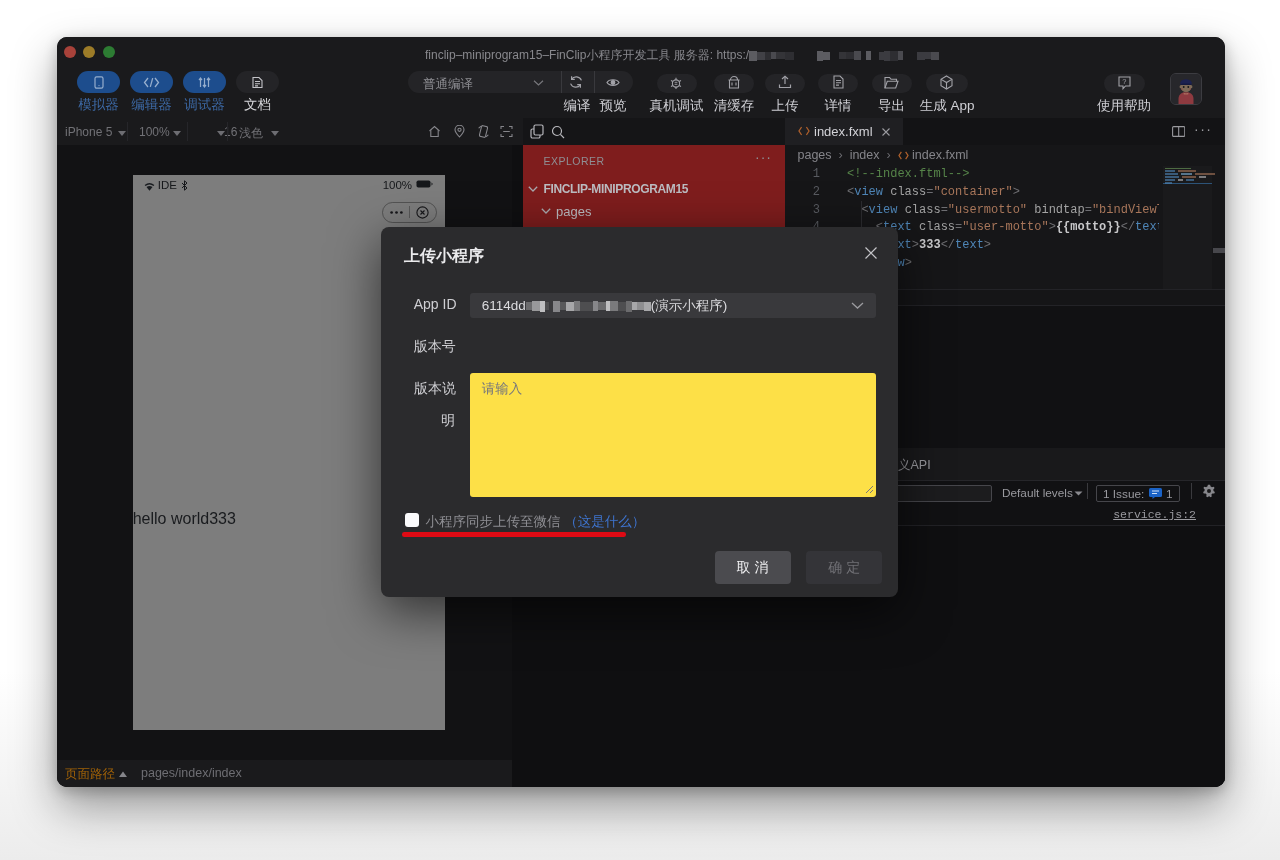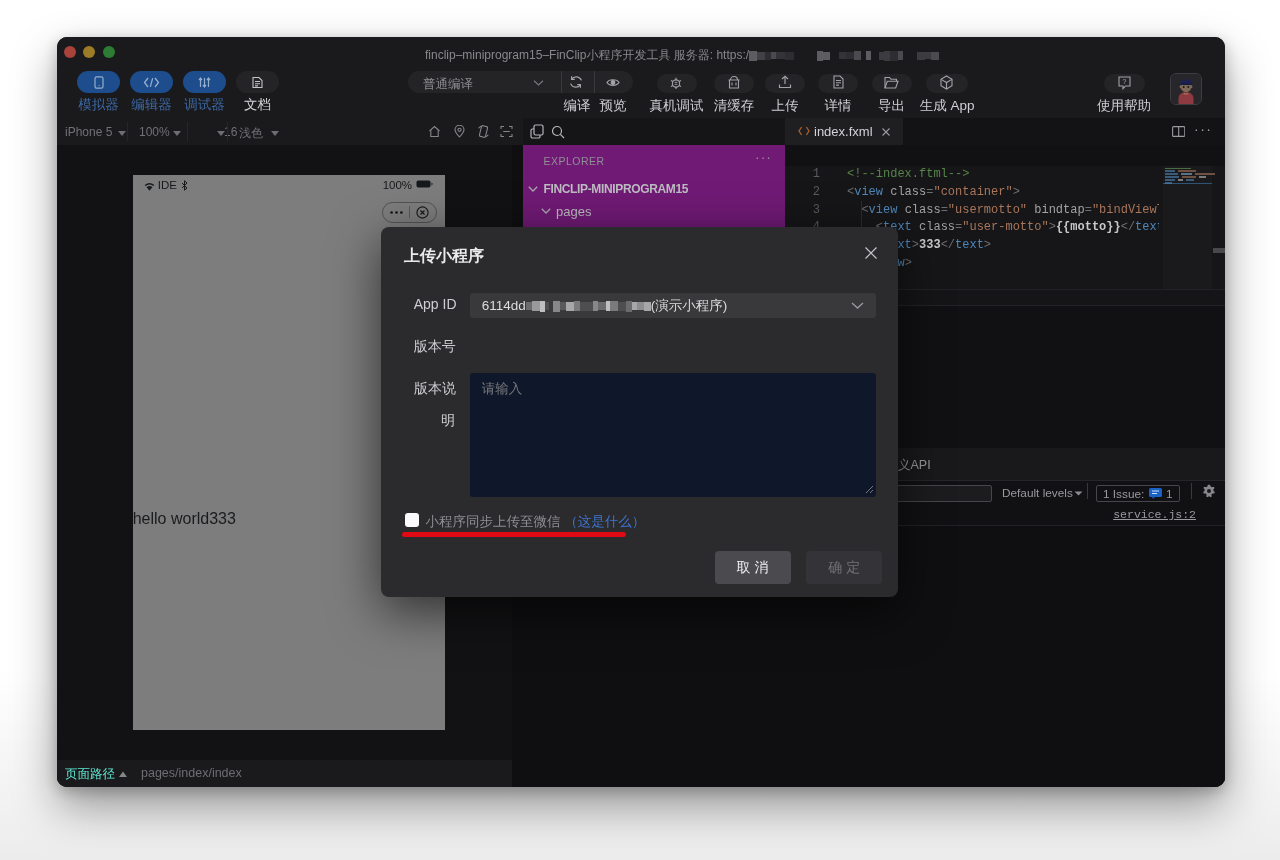--- a/index.html
+++ b/index.html
@@ -240,29 +240,29 @@
           <svg class="icn" style="left:33.5px; top:3.8px;" width="13" height="13" viewBox="0 0 13 13" fill="none" stroke="#17171a" stroke-width="1.1">
               <circle cx="6.5" cy="6.5" r="5.6"></circle>
               <path d="M4.5 4.5 L8.5 8.5 M8.5 4.5 L4.5 8.5"></path>
             </svg>
         </div>
 
         <div class="abs" style="left:0; top:335px; width:312px; text-align:left; font-size:16px; color:#191b1e;">hello world333</div>
       </div>
 
       <div class="abs" style="left:0; top:615px; width:455px; height:27px; background:#1a1a1c;">
-        <div class="abs" style="left:8px; top:5.5px; font-size:12.5px; color:#5eead4;text-align:center;">页面路径</div>
+        <div class="abs" style="left:8px; top:5.5px; font-size:12.5px; color:#a16207;text-align:center;">页面路径</div>
         <svg class="icn" style="left:62px; top:11px;" width="8" height="6" viewBox="0 0 8 6">
             <path d="M0 6 L4 0.5 L8 6 Z" fill="#85858a"></path>
           </svg>
         <div class="abs" style="left:84px; top:5.5px; font-size:12.5px; color:#6e6e73;">pages/index/index</div>
       </div>
     </div>
     <div id="sidebar" class="abs" style="left:466px; top:108px; width:262px; height:642px; background:#101012;">
-      <div class="abs" style="left:0; top:0; width:262px; height:82px; background:#701a75;">
+      <div class="abs" style="left:0; top:0; width:262px; height:82px; background:#7f1d1d;">
         <div class="abs" style="left:20.5px; top:10px; font-size:10.5px; letter-spacing:0.5px; color:#8f8f94;">EXPLORER</div>
         <div class="abs" style="left:232px; top:4px; font-size:14px; color:#8f8f94; letter-spacing:1px;">···</div>
         <svg class="icn" style="left:5px; top:41px;" width="10" height="6" viewBox="0 0 10 6">
             <path d="M0.8 0.8 L5 5 L9.2 0.8" fill="none" stroke="#a9a9ae" stroke-width="1.3"></path>
           </svg>
         <div class="abs" style="left:20.5px; top:37px; font-size:12px; letter-spacing:-0.35px; font-weight:700; color:#bcbcc1;">FINCLIP-MINIPROGRAM15</div>
         <svg class="icn" style="left:18px; top:63.3px;" width="10" height="6" viewBox="0 0 10 6">
             <path d="M0.8 0.8 L5 5 L9.2 0.8" fill="none" stroke="#a9a9ae" stroke-width="1.3"></path>
           </svg>
         <div class="abs" style="left:33px; top:59px; font-size:13px; color:#bcbcc1;">pages</div>
@@ -280,20 +280,26 @@
         <svg class="icn" style="left:96px; top:8.5px;" width="10" height="10" viewBox="0 0 10 10" fill="none" stroke="#9a9a9f" stroke-width="1.1">
             <path d="M1.5 1.5 L8.5 8.5 M8.5 1.5 L1.5 8.5"></path>
           </svg>
         <svg class="icn" style="left:386.6px; top:8px;" width="13.4" height="11" viewBox="0 0 13.4 11" fill="none" stroke="#9a9a9f" stroke-width="1.1">
             <rect x="0.6" y="0.6" width="12.2" height="9.8" rx="1"></rect>
             <path d="M6.7 0.8 L6.7 10.2"></path>
           </svg>
         <div class="abs" style="left:409px; top:2.5px; font-size:14px; color:#9a9a9f; letter-spacing:1.5px;">···</div>
       </div>
 
+      <div class="abs" style="left:0; top:27px; width:440px; height:21px; background:#161618;">
+        <div class="abs" style="left:12.5px; top:3px; font-size:12.5px; color:#85858a; white-space:nowrap;">pages&nbsp; <span style="color:#6d6d72;">›</span> &nbsp;index&nbsp; <span style="color:#6d6d72;">›</span>&nbsp; <svg width="11" height="9" viewBox="0 0 12 10" style="vertical-align:-1px;" fill="none" stroke="#ad5f2b" stroke-width="1.4">
+              <path d="M3.6 1 L1 5 L3.6 9"></path>
+              <path d="M8.4 1 L11 5 L8.4 9"></path>
+            </svg>&nbsp;index.fxml</div>
+      </div>
 
       <div id="code" class="abs" style="left:0; top:48px; width:374px; height:122.6px; background:#161618; overflow:hidden; font-family:'Liberation Mono', monospace; font-size:12px; line-height:17.75px; white-space:pre;"><div><span class="ln">1</span><span class="cm">&lt;!--index.ftml--&gt;</span></div><div><span class="ln">2</span><span class="pu">&lt;</span><span class="tg">view</span> <span class="at">class</span><span class="pu">=</span><span class="st">"container"</span><span class="pu">&gt;</span></div><div><span class="ln">3</span>  <span class="pu">&lt;</span><span class="tg">view</span> <span class="at">class</span><span class="pu">=</span><span class="st">"usermotto"</span> <span class="at">bindtap</span><span class="pu">=</span><span class="st">"bindViewTap"</span></div><div><span class="ln">4</span>    <span class="pu">&lt;</span><span class="tg">text</span> <span class="at">class</span><span class="pu">=</span><span class="st">"user-motto"</span><span class="pu">&gt;</span><span class="tx">{{motto}}</span><span class="pu">&lt;/</span><span class="tg">text</span></div><div><span class="ln">5</span>    <span class="pu">&lt;</span><span class="tg">text</span><span class="pu">&gt;</span><span class="tx">333</span><span class="pu">&lt;/</span><span class="tg">text</span><span class="pu">&gt;</span></div><div><span class="ln">6</span>  <span class="pu">&lt;/</span><span class="tg">view</span><span class="pu">&gt;</span></div></div>
       <div class="abs" style="left:374px; top:48px; width:66px; height:122.6px; background:#161618;"></div>
       <div class="abs" style="left:378px; top:48px; width:49px; height:139.6px; background:#1a1a1c;"></div>
       <div class="abs" style="left:378px; top:64.5px; width:49px; height:1.4px; background:#2c5378;"></div>
       <div class="abs" style="left:76px; top:83px; width:1px; height:26px; background:#2c2c30;"></div>
 
       <div id="minimap" class="abs" style="left:378px; top:48px; width:49px; height:20px;">
           <div class="abs" style="left:2px;top:1.5px;width:26px;height:1.6px;background:#6fa05c;opacity:0.6;"></div>
           <div class="abs" style="left:2px;top:4.4px;width:10px;height:1.6px;background:#4f86b8;opacity:0.6;"></div>
@@ -356,21 +362,21 @@
     <div class="mlabel" style="left:32.7px; top:69px;">App ID</div>
     <div class="mfield" style="top:65.5px; height:25px; background:#39393c;">
       <div class="abs" style="left:12.3px; top:4.5px; font-size:13.5px; color:#dcdcdf; white-space:nowrap;">6114dd<span id="mos-appid"><span class="mosa" style="width:6px;height:8px;background:#6b6b6d;"></span><span class="mosa" style="width:8px;height:10px;background:#99999b;"></span><span class="mosa" style="width:5px;height:11px;background:#bfbfc1;"></span><span class="mosa" style="width:4px;height:8px;background:#4e4e50;"></span><span class="mosa" style="width:4px;"></span><span class="mosa" style="width:7px;height:11px;background:#87878a;"></span><span class="mosa" style="width:6px;height:8px;background:#59595b;"></span><span class="mosa" style="width:8px;height:9px;background:#a7a7a9;"></span><span class="mosa" style="width:6px;height:10px;background:#7a7a7c;"></span><span class="mosa" style="width:6px;height:9px;background:#4e4e50;"></span><span class="mosa" style="width:7px;height:9px;background:#4e4e50;"></span><span class="mosa" style="width:5px;height:10px;background:#87878a;"></span><span class="mosa" style="width:8px;height:8px;background:#6b6b6d;"></span><span class="mosa" style="width:4px;height:10px;background:#bfbfc1;"></span><span class="mosa" style="width:8px;height:10px;background:#7a7a7c;"></span><span class="mosa" style="width:8px;height:9px;background:#4e4e50;"></span><span class="mosa" style="width:6px;height:11px;background:#6b6b6d;"></span><span class="mosa" style="width:5px;height:8px;background:#a7a7a9;"></span><span class="mosa" style="width:7px;height:8px;background:#8e8e90;"></span><span class="mosa" style="width:7px;height:9px;background:#a7a7a9;"></span></span>(演示小程序)</div>
       <svg class="icn" style="left:381px; top:9px;" width="13" height="7" viewBox="0 0 13 7">
           <path d="M1 1 L6.5 6 L12 1" fill="none" stroke="#9b9b9f" stroke-width="1.3"></path>
         </svg>
     </div>
     <div class="mlabel" style="left:32.7px; top:111px;">版本号</div>
     <div class="mlabel" style="left:33px; top:152.5px;">版本说</div>
     <div class="mlabel" style="left:60px; top:185px;">明</div>
-    <div class="mfield" style="top:145.6px; height:124.4px; background:#0f172a;">
+    <div class="mfield" style="top:145.6px; height:124.4px; background:#fde047;">
       <div class="abs" style="left:12.3px; top:7px; font-size:13.5px; color:#77777c;">请输入</div>
       <svg class="icn" style="left:395px; top:112px;" width="9" height="9" viewBox="0 0 9 9">
           <path d="M8 1 L1 8 M8 5 L5 8" stroke="#77777c" stroke-width="1"></path>
         </svg>
     </div>
     <div class="abs" style="left:23.7px; top:285.7px; width:14.5px; height:14.5px; background:#fbfbfc; border-radius:3px;"></div>
     <div class="abs" style="left:44.4px; top:286px; font-size:13.5px; color:#8e8e93;">小程序同步上传至微信 <span style="color:#3e74cf;">（这是什么）</span></div>
     <div class="abs" style="left:21px; top:305.2px; width:224px; height:4.6px; background:#df0a14; border-radius:2.3px;"></div>
     <div class="abs" style="left:333.5px; top:323.5px; width:76px; height:33px; background:#4b4b4f; border-radius:4px; text-align:center; line-height:33px; font-size:14px; color:#f0f0f2;">取 消</div>
     <div class="abs" style="left:425.3px; top:323.5px; width:76px; height:33px; background:#343438; border-radius:4px; text-align:center; line-height:33px; font-size:14px; color:#6f6f74;">确 定</div>

